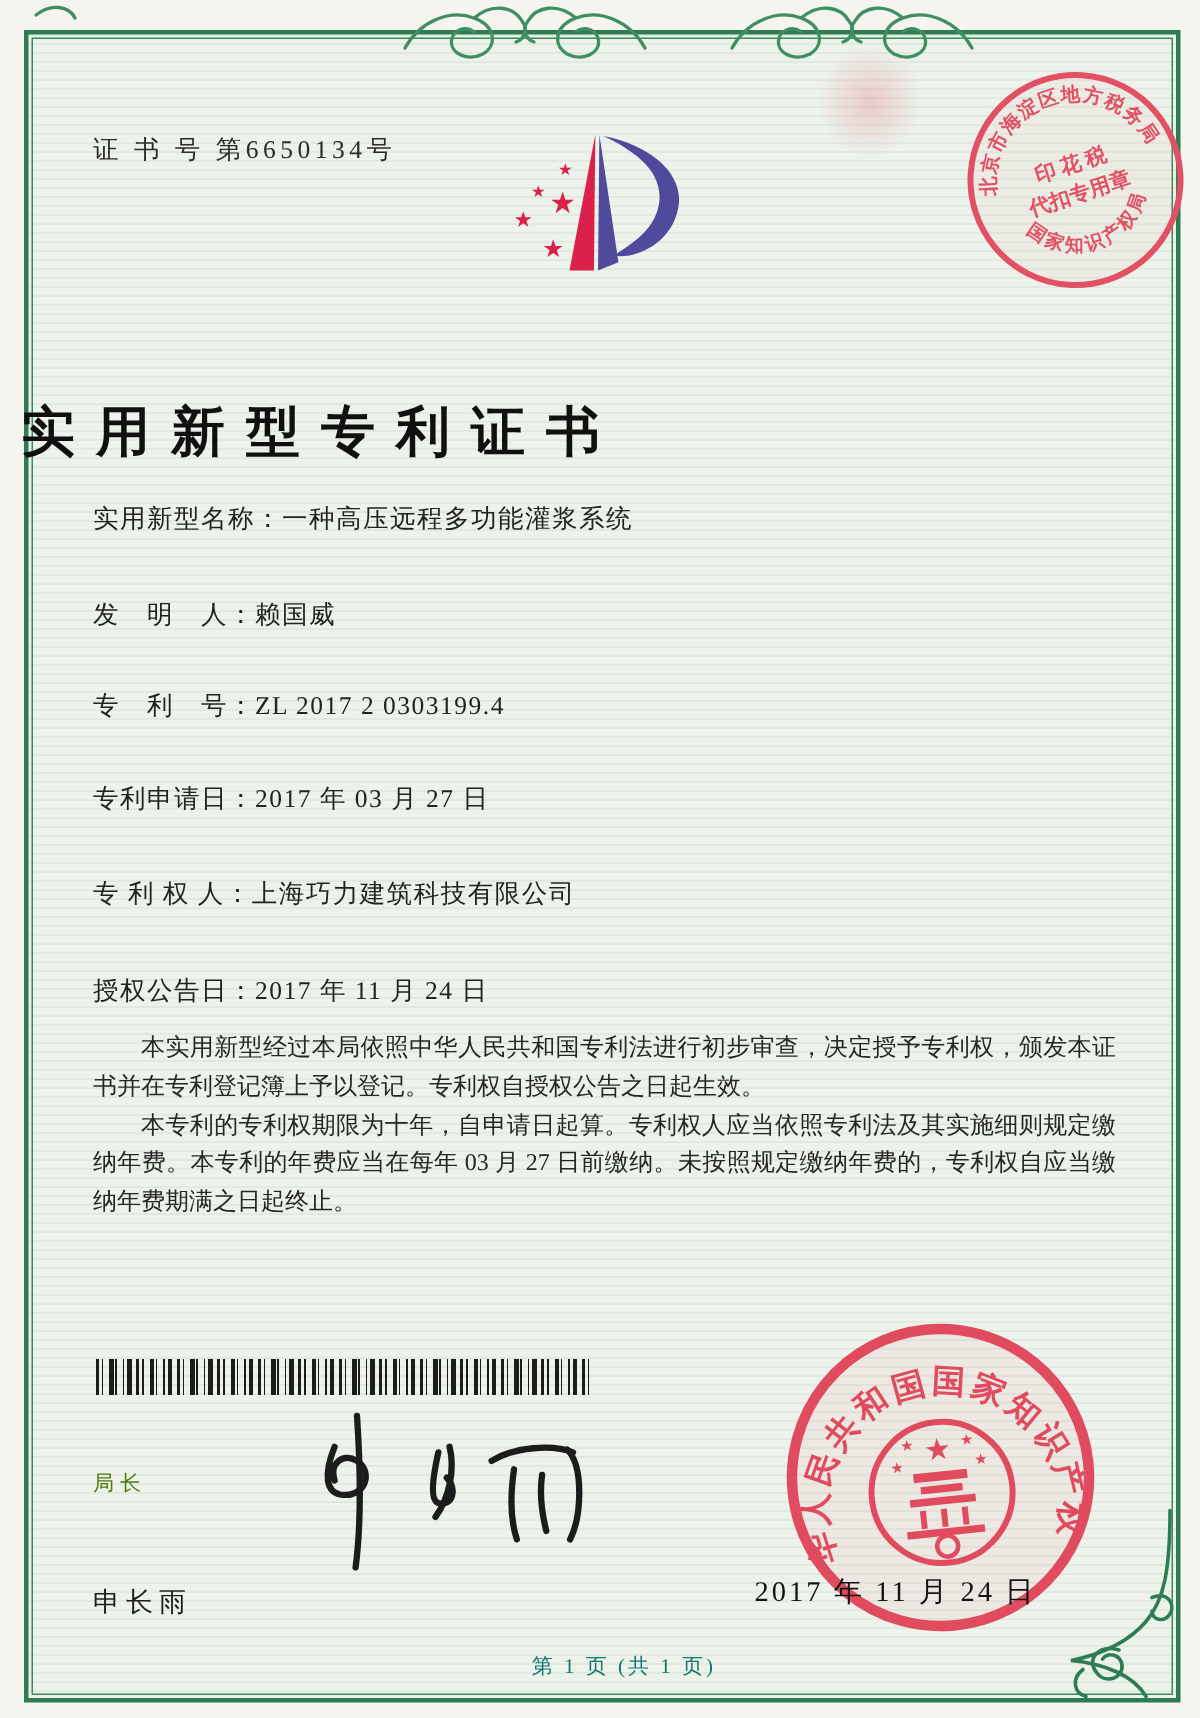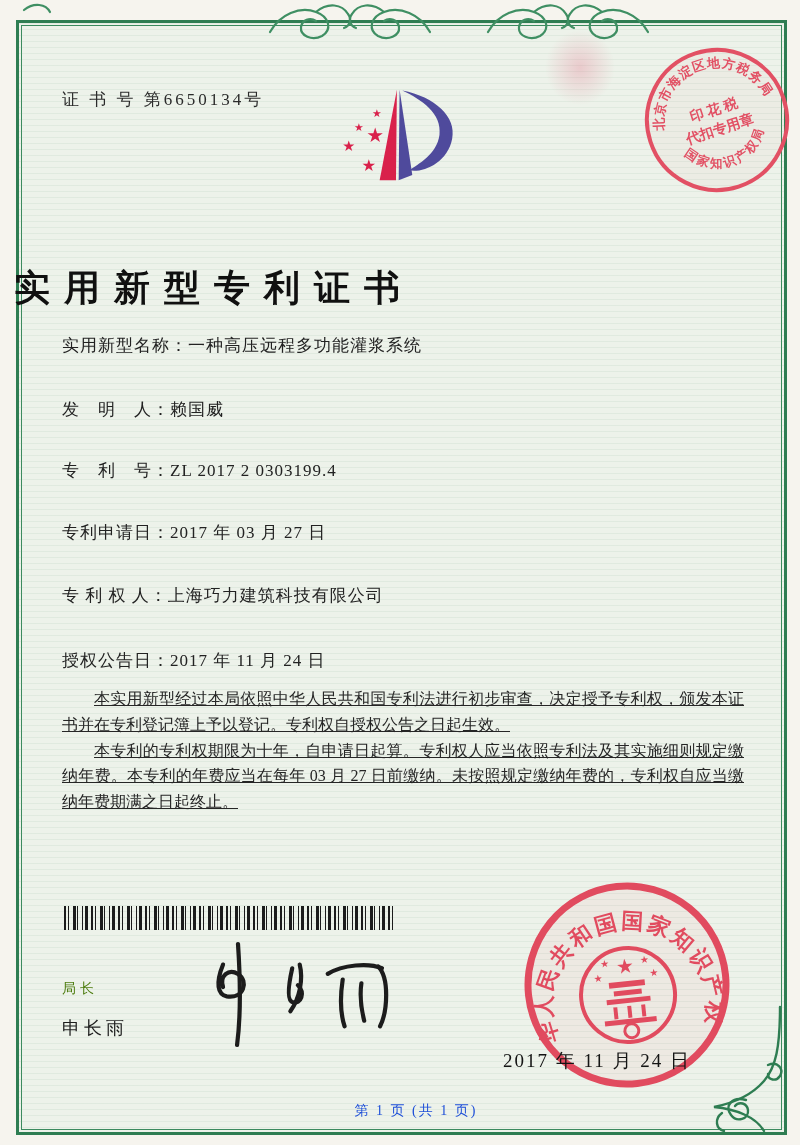--- a/index.html
+++ b/index.html
@@ -25,38 +25,38 @@
     font-size:36px;font-weight:700;letter-spacing:14px;color:#101010;
     text-indent:14px; 
     margin-top:48px;
   }
   .field-row{left:62px;font-size:17px;letter-spacing:1px;color:#222;white-space:nowrap;}
   .field-row .lbl{letter-spacing:1px;margin-top:48px;}
   .paras{
     left:62px;width:682px;top:686px;font-size:16px;line-height:25.8px;color:#262626;
     text-align:justify;
   }
-  .paras p{margin:0;text-indent:2em;text-decoration:underline;}
+  .paras p{margin:0;text-indent:2em;}
   .barcode{
     left:64px;top:906px;width:330px;height:24px;
     background:
       repeating-linear-gradient(90deg,
         #1c1c1c 0 2px, transparent 2px 4px,
         #1c1c1c 4px 5px, transparent 5px 9px,
         #1c1c1c 9px 12px, transparent 12px 13px,
         #1c1c1c 13px 14px, transparent 14px 18px,
         #1c1c1c 18px 19px, transparent 19px 21px,
         #1c1c1c 21px 24px, transparent 24px 27px);
   }
   .officer-title{left:62px;top:980px;font-size:14px;letter-spacing:4px;
     font-family:"Liberation Sans","DejaVu Sans",sans-serif;color:#4d7c0f;}
-  .officer-name{left:62px;top:1016px;font-size:18px;letter-spacing:4px;
+  .officer-name{left:62px;top:1056px;font-size:18px;letter-spacing:4px;
     font-family:"Liberation Sans","DejaVu Sans",sans-serif;color:#1d1d1d;}
   .seal-date{left:503px;top:1048px;font-size:19px;letter-spacing:2px;color:#141414;z-index:4;}
-  .footer{left:0;right:0;top:1102px;text-align:center;font-size:14px;letter-spacing:2px;color:#1d4ed8;padding-left:32px;}
+  .footer{left:0;right:0;top:1102px;text-align:center;font-size:14px;letter-spacing:2px;color:#0f766e;padding-left:32px;}
   .smudge{
     left:545px;top:30px;width:70px;height:75px;border-radius:50%;
     background:radial-gradient(closest-side, rgba(225,110,135,0.30), rgba(225,110,135,0));
   }
   .stamp-tax{left:637px;top:40px;width:160px;height:160px;transform:rotate(-18deg);z-index:3;}
   .seal-big{left:515px;top:873px;width:224px;height:224px;transform:rotate(-6deg);z-index:3;opacity:0.93;}
   .sig{left:195px;top:938px;width:215px;height:112px;z-index:3;}
   svg text{user-select:none;}
 </style>
 </head>

